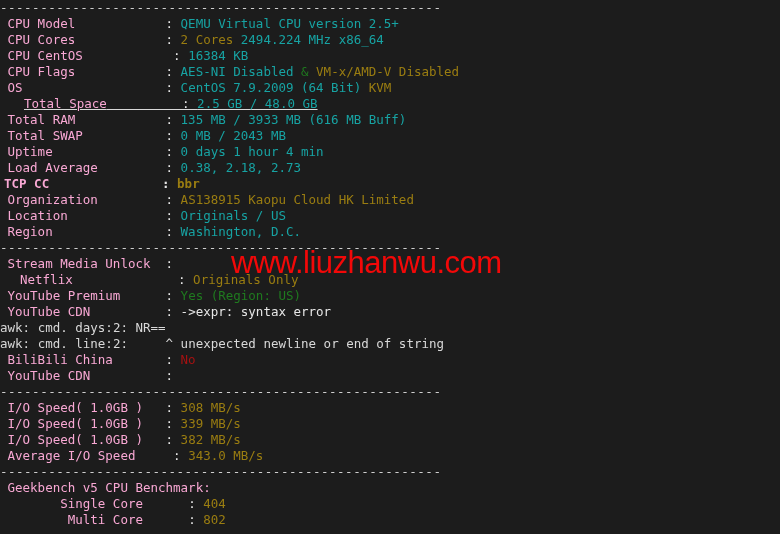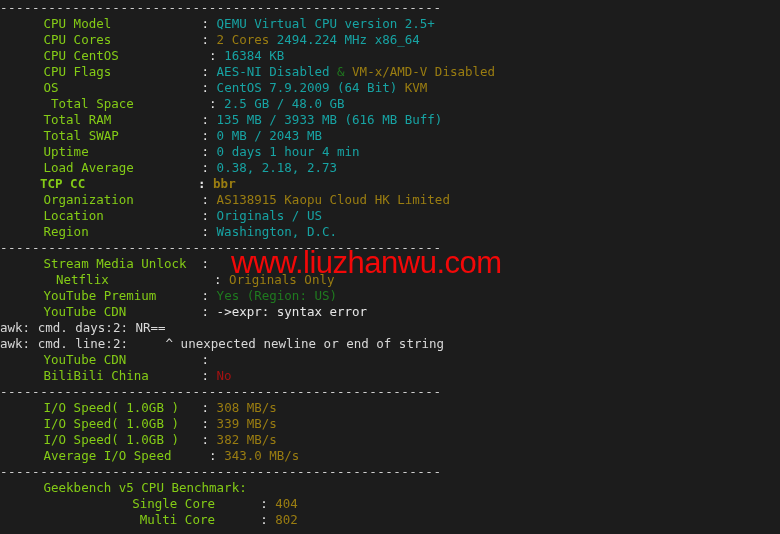--- a/index.html
+++ b/index.html
@@ -34,22 +34,21 @@
     height: 16px;
     line-height: 16px;
     white-space: pre;
     overflow: hidden;
     color: #cfcfcf;
     font-family: "DejaVu Sans Mono", "Liberation Mono", monospace;
     font-size: 12.5px;
     letter-spacing: 0.5px;
   }
   .lbl {
-    color: #84cc16;
-    margin-left: 36px;
+    color: #f9a8d4;
   }
   .colon {
     color: #e6e6e6;
   }
   .v-teal  { color: #17a3a3; }
   .v-gold  { color: #9a7d11; }
   .v-green { color: #1f7a1f; }
   .v-red   { color: #a51111; }
   .v-white { color: #e6e6e6; }
 
@@ -79,21 +78,21 @@
 
     <div class="line" style="padding-left: 7.5px;"><span class="lbl">CPU Cores</span><span class="colon">            : </span><span class="v-gold">2 Cores</span><span class="v-teal"> </span><span class="v-teal">2494.224 MHz x86_64</span></div>
 
     <div class="line" style="padding-left: 7.5px;"><span class="lbl">CPU CentOS</span><span class="colon">            : </span><span class="v-teal">16384 KB</span></div>
 
     <div class="line" style="padding-left: 7.5px;"><span class="lbl">CPU Flags</span><span class="colon">            : </span><span class="v-teal">AES-NI Disabled</span><span class="v-green"> </span><span class="v-green">&amp;</span><span class="v-gold"> </span><span class="v-gold">VM-x/AMD-V Disabled</span></div>
 
     <div class="line" style="padding-left: 7.5px;"><span class="lbl">OS</span><span class="colon">                   : </span><span class="v-teal">CentOS 7.9.2009 (64 Bit)</span><span class="v-gold"> </span><span class="v-gold">KVM</span></div>
 
 
-    <div class="line" style="padding-left: 15px;"><span class="lbl">Total Space</span><span class="colon">          : </span><span class="v-teal">2.5 GB / 48.0 GB</span></div>
+    <div class="line" style="padding-left: 24px; text-decoration: underline;"><span class="lbl">Total Space</span><span class="colon">          : </span><span class="v-teal">2.5 GB / 48.0 GB</span></div>
 
     <div class="line" style="padding-left: 7.5px;"><span class="lbl">Total RAM</span><span class="colon">            : </span><span class="v-teal">135 MB / 3933 MB (616 MB Buff)</span></div>
 
     <div class="line" style="padding-left: 7.5px;"><span class="lbl">Total SWAP</span><span class="colon">           : </span><span class="v-teal">0 MB / 2043 MB</span></div>
 
     <div class="line" style="padding-left: 7.5px;"><span class="lbl">Uptime</span><span class="colon">               : </span><span class="v-teal">0 days 1 hour 4 min</span></div>
 
     <div class="line" style="padding-left: 7.5px;"><span class="lbl">Load Average</span><span class="colon">         : </span><span class="v-teal">0.38, 2.18, 2.73</span></div>
 
     <div class="line" style="padding-left: 4px; font-weight: bold;"><span class="lbl">TCP CC</span><span class="colon">               : </span><span class="v-gold">bbr</span></div>
@@ -110,23 +109,23 @@
 
     <div class="line" style="padding-left: 20px;"><span class="lbl">Netflix</span><span class="colon">              : </span><span class="v-gold">Originals Only</span></div>
 
     <div class="line" style="padding-left: 7.5px;"><span class="lbl">YouTube Premium</span><span class="colon">      : </span><span class="v-green">Yes (Region: US)</span></div>
 
     <div class="line" style="padding-left: 7.5px;"><span class="lbl">YouTube CDN</span><span class="colon">          : </span><span class="v-white">-&gt;expr: syntax error</span></div>
 
     <div class="line">awk: cmd. days:2: NR==</div>
     <div class="line">awk: cmd. line:2:     ^ unexpected newline or end of string</div>
 
+    <div class="line" style="padding-left: 7.5px;"><span class="lbl">BiliBili China</span><span class="colon">       : </span><span class="v-red">No</span></div>
+
     <div class="line" style="padding-left: 7.5px;"><span class="lbl">YouTube CDN</span><span class="colon">          : </span><span class="v-teal"></span></div>
-
-    <div class="line" style="padding-left: 7.5px;"><span class="lbl">BiliBili China</span><span class="colon">       : </span><span class="v-red">No</span></div>
 
     <div class="sep">-------------------------------------------------------</div>
 
     <div class="line" style="padding-left: 7.5px;"><span class="lbl">I/O Speed( 1.0GB )</span><span class="colon">   : </span><span class="v-gold">308 MB/s</span></div>
 
     <div class="line" style="padding-left: 7.5px;"><span class="lbl">I/O Speed( 1.0GB )</span><span class="colon">   : </span><span class="v-gold">339 MB/s</span></div>
 
     <div class="line" style="padding-left: 7.5px;"><span class="lbl">I/O Speed( 1.0GB )</span><span class="colon">   : </span><span class="v-gold">382 MB/s</span></div>
 
     <div class="line" style="padding-left: 7.5px;"><span class="lbl">Average I/O Speed</span><span class="colon">     : </span><span class="v-gold">343.0 MB/s</span></div>

